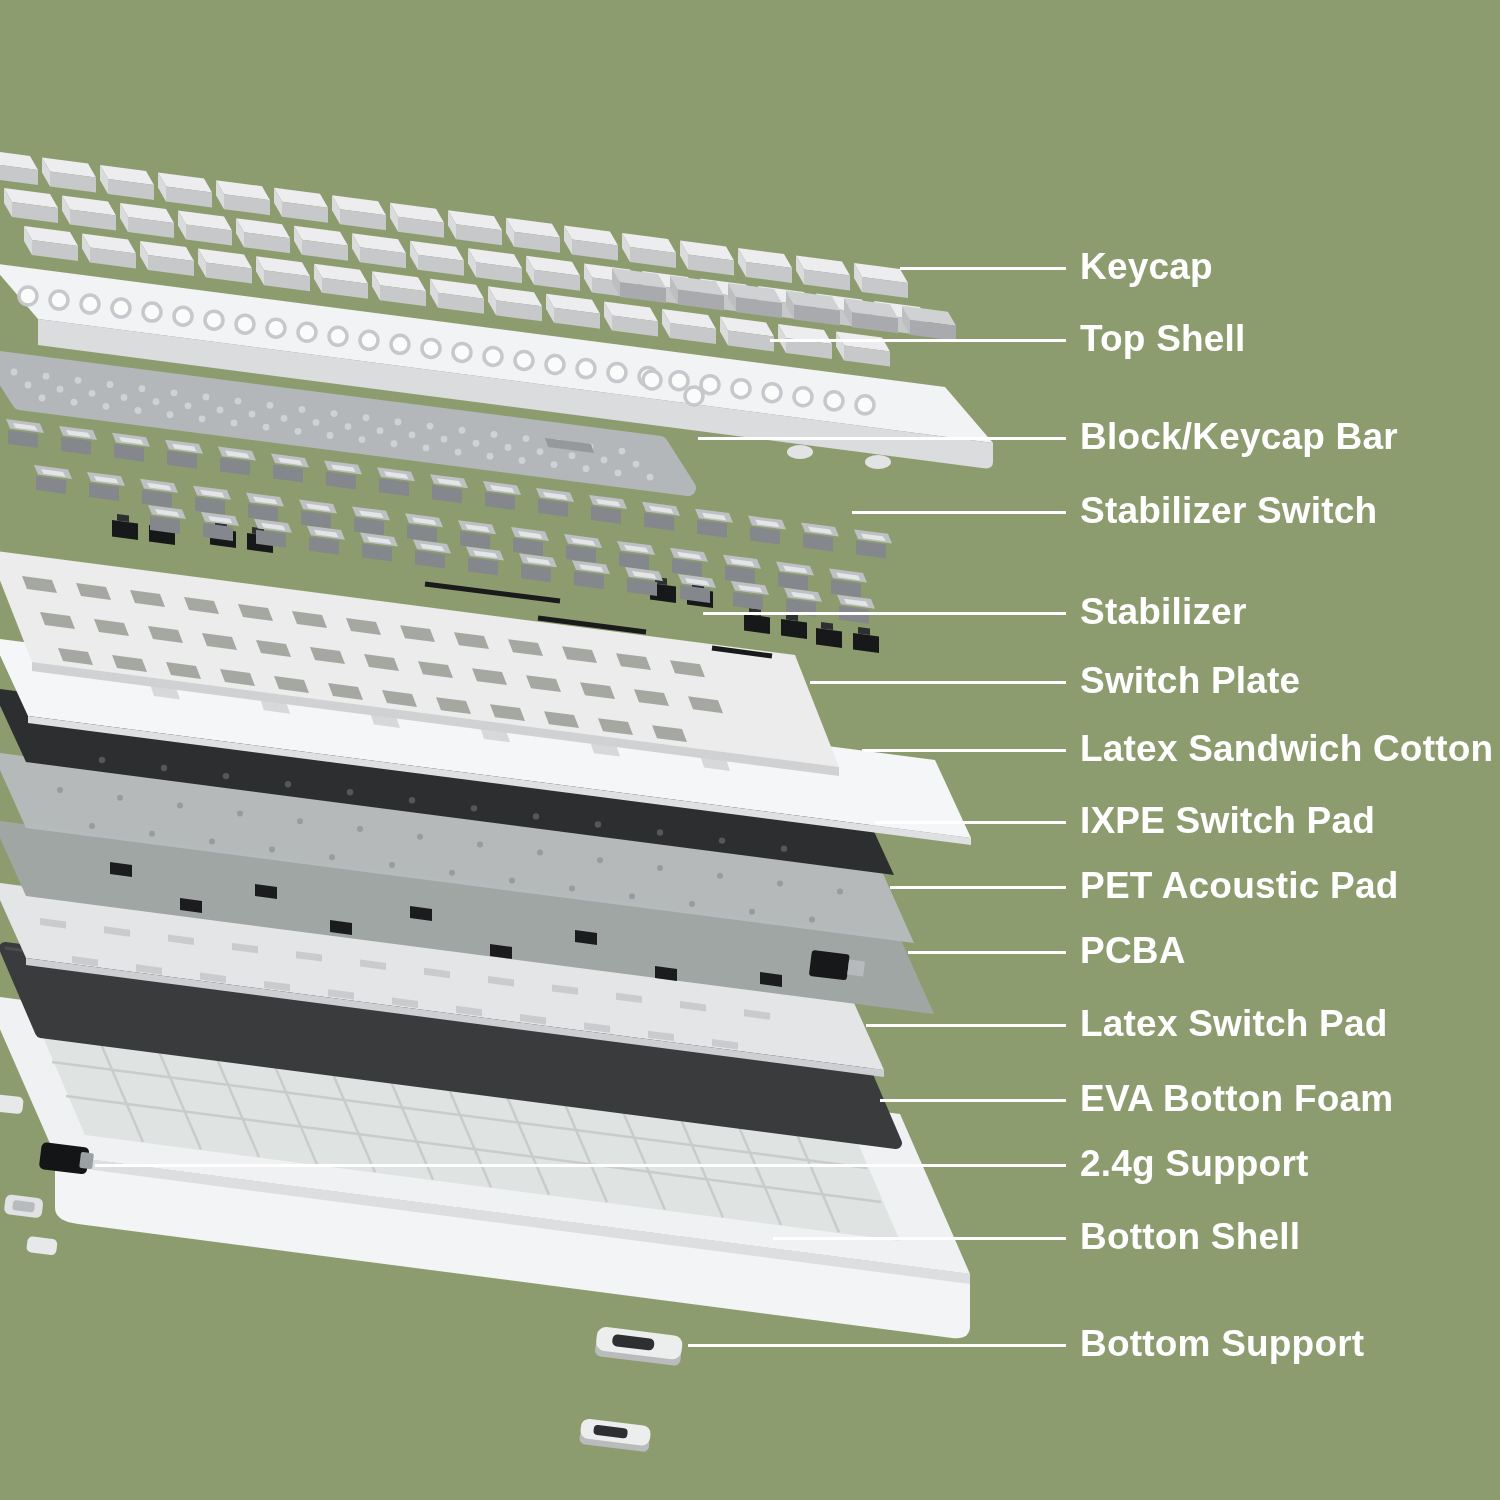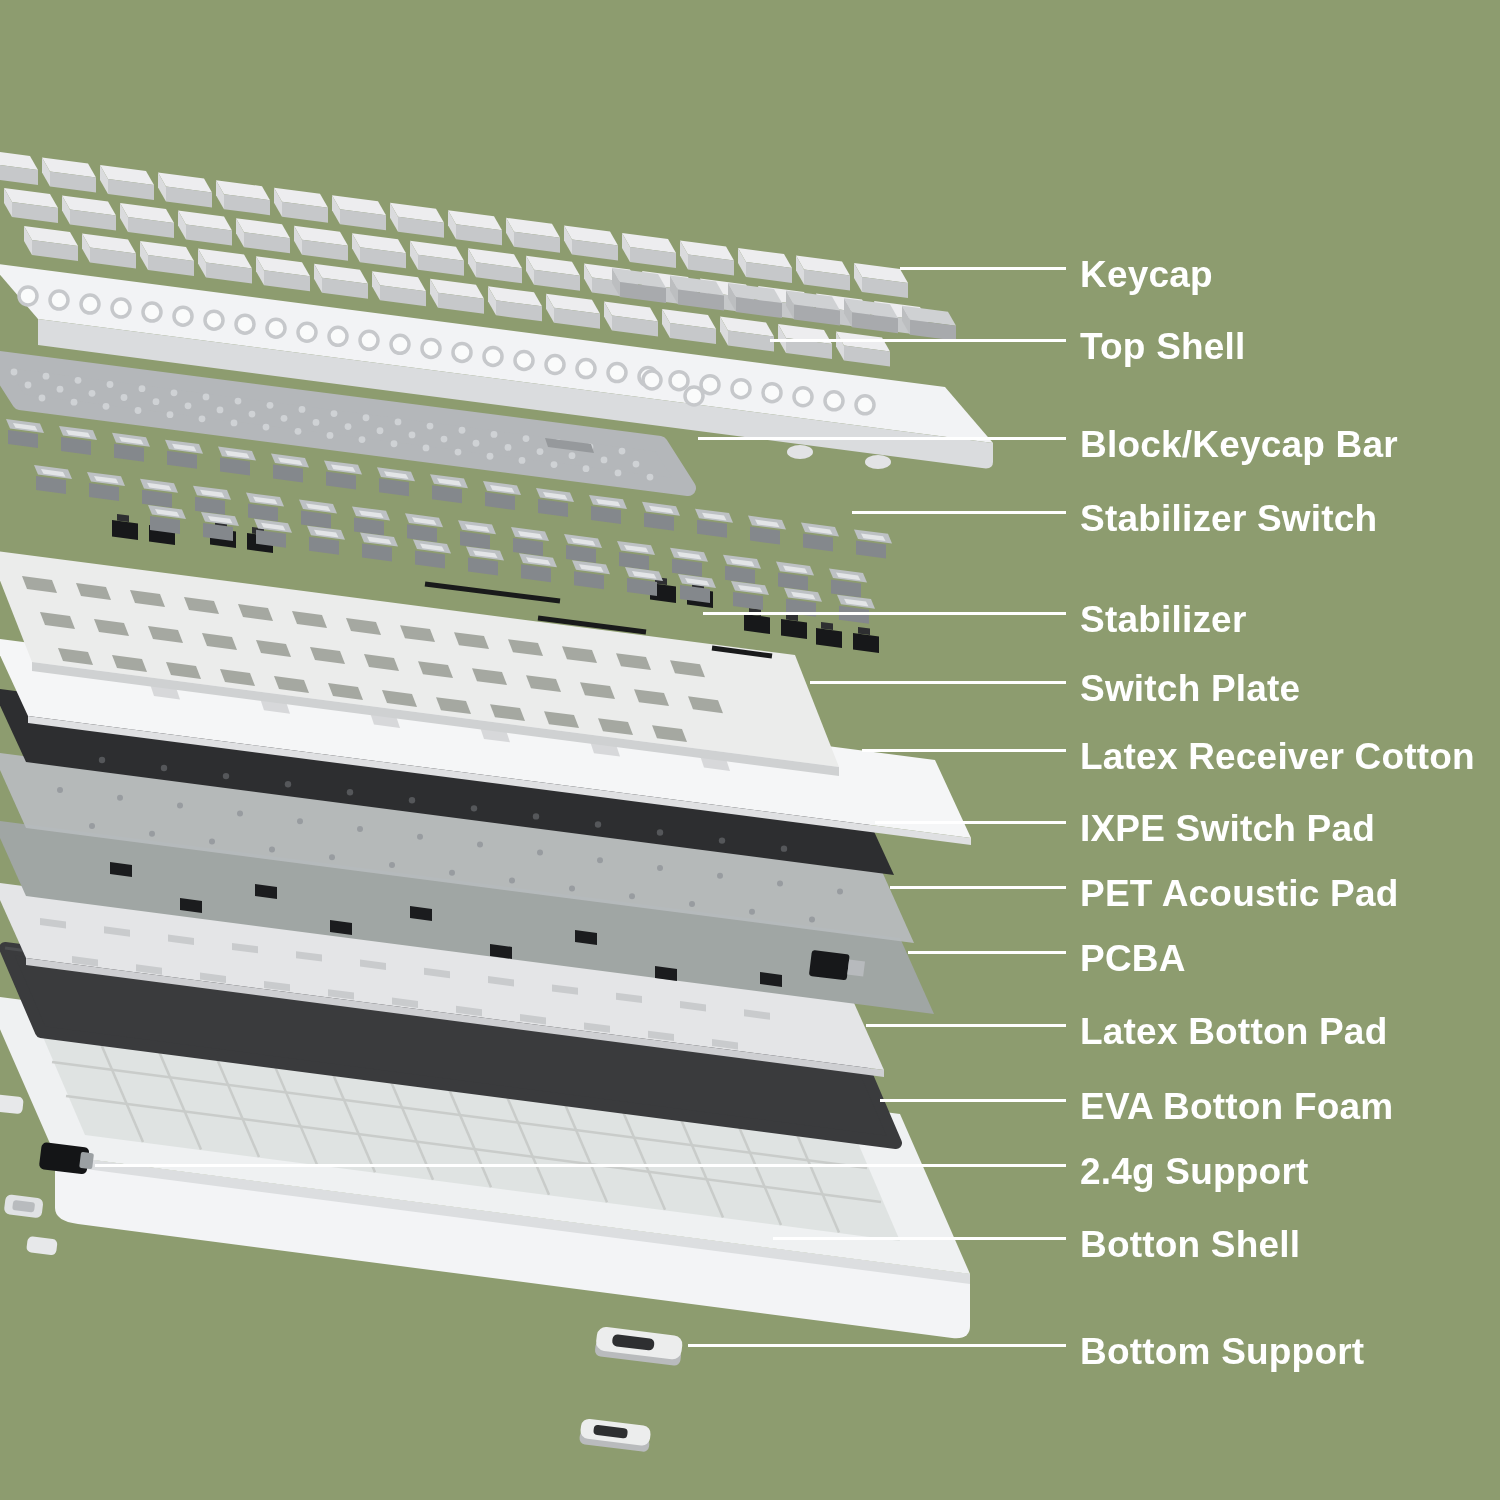--- a/index.html
+++ b/index.html
@@ -2,21 +2,21 @@
 <html><head>
 <meta charset="utf-8">
 <style>
   html,body{margin:0;padding:0;background:#8d9c6f;}
   .stage{position:relative;width:1500px;height:1500px;background:#8d9c6f;overflow:hidden;
          font-family:"Liberation Sans",sans-serif;}
   .art{position:absolute;left:0;top:0;width:1500px;height:1500px;}
   .labels{position:absolute;left:0;top:0;width:1500px;height:1500px;}
   .row{position:absolute;left:0;width:1500px;height:0;}
   .leader{position:absolute;top:-1.5px;height:3px;background:#ffffff;}
-  .txt{position:absolute;left:1080px;top:8px;transform:translateY(-54%);
+  .txt{position:absolute;left:1080px;top:0;transform:translateY(-54%);
        color:#ffffff;font-size:37px;font-weight:600;line-height:1;white-space:nowrap;
        letter-spacing:0.2px;}
 </style>
 </head>
 <body>
 
 <div class="stage">
 
   <svg class="art" viewBox="0 0 1500 1500">
     <defs>
@@ -545,37 +545,37 @@
     <div class="row" style="top:613px">
       <i class="leader" style="left:703px;width:363px"></i>
       <span class="txt">Stabilizer</span>
     </div>
     <div class="row" style="top:682px">
       <i class="leader" style="left:810px;width:256px"></i>
       <span class="txt">Switch Plate</span>
     </div>
     <div class="row" style="top:750px">
       <i class="leader" style="left:862px;width:204px"></i>
-      <span class="txt">Latex Receiver Cotton</span>
+      <span class="txt">Latex Sandwich Cotton</span>
     </div>
     <div class="row" style="top:822px">
       <i class="leader" style="left:875px;width:191px"></i>
       <span class="txt">IXPE Switch Pad</span>
     </div>
     <div class="row" style="top:887px">
       <i class="leader" style="left:890px;width:176px"></i>
       <span class="txt">PET Acoustic Pad</span>
     </div>
     <div class="row" style="top:952px">
       <i class="leader" style="left:908px;width:158px"></i>
       <span class="txt">PCBA</span>
     </div>
     <div class="row" style="top:1025px">
       <i class="leader" style="left:866px;width:200px"></i>
-      <span class="txt">Latex Botton Pad</span>
+      <span class="txt">Latex Switch Pad</span>
     </div>
     <div class="row" style="top:1100px">
       <i class="leader" style="left:880px;width:186px"></i>
       <span class="txt">EVA Botton Foam</span>
     </div>
     <div class="row" style="top:1165px">
       <i class="leader" style="left:95px;width:971px"></i>
       <span class="txt">2.4g Support</span>
     </div>
     <div class="row" style="top:1238px">

